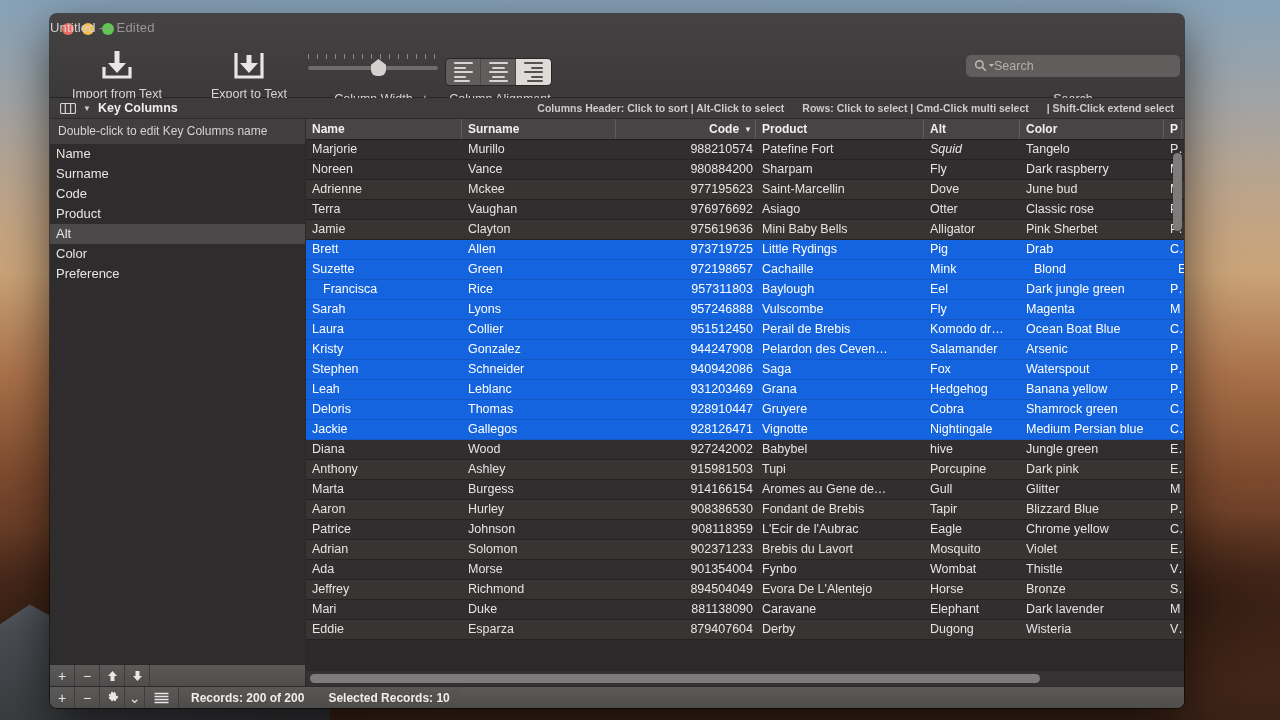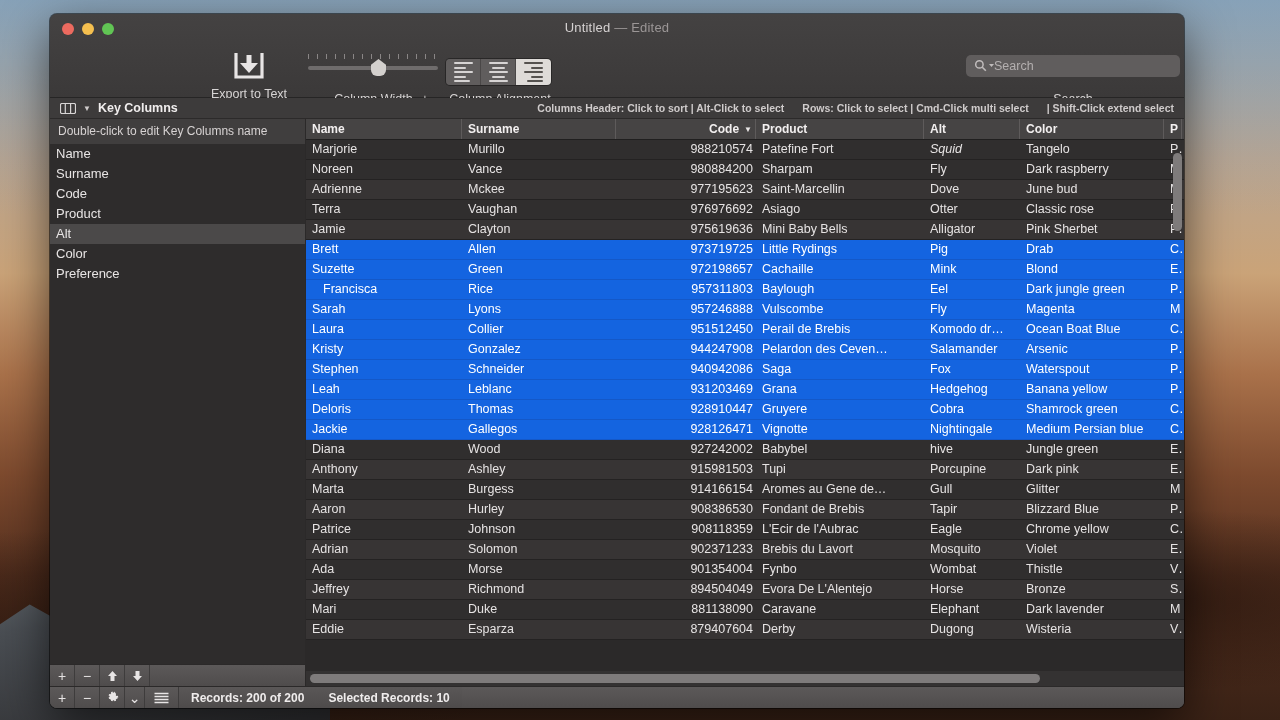--- a/index.html
+++ b/index.html
@@ -41,21 +41,21 @@
     background: linear-gradient(180deg,#444242 0%, #3b3939 100%);
     border-bottom: 1px solid #262525;
   }
   .traffic { position:absolute; left:12px; top:9px; display:flex; gap:8px; }
   .tl { width: 12px; height: 12px; border-radius: 50%; }
   .tl.red { background:#ec6a5f; }
   .tl.yellow { background:#f5bf4f; }
   .tl.green { background:#61c554; }
 
   #window-title {
-    position:absolute; left:0; right:0; top:6px; text-align:center;
+    position:absolute; left:0; right:0; top:6px; 
     font-size: 13px; color:#d6d2d2; letter-spacing:.2px;
   }
   #window-title .dim { color:#9b9696; }
 
   .tb-item {
     position:absolute; text-align:center; color:#d8d5d5; font-size:12.5px;
   }
   .tb-icon { display:block; height:38px; }
   .tb-label { display:block; margin-top:2px; white-space:nowrap; }
 
@@ -209,20 +209,30 @@
       <span class="tl yellow"></span>
       <span class="tl green"></span>
     </div>
 
     <div id="window-title">
       <span>Untitled</span>
       <span class="dim">—</span>
       <span class="dim">Edited</span>
     </div>
 
+    <div class="tb-item" id="import-item">
+      <span class="tb-icon">
+        <svg width="44" height="38" viewBox="0 0 44 38">
+          <path d="M22 4 v14" stroke="#e8e5e5" stroke-width="5" fill="none"></path>
+          <path d="M13 16 L22 26 L31 16 Z" fill="#e8e5e5"></path>
+          <path d="M9 20 v10 h26 v-10" stroke="#e8e5e5" stroke-width="3.2" fill="none"></path>
+        </svg>
+      </span>
+      <span class="tb-label">Import from Text</span>
+    </div>
 
     <div class="tb-item" id="export-item">
       <span class="tb-icon">
         <svg width="44" height="38" viewBox="0 0 44 38">
           <path d="M22 8 v10" stroke="#e8e5e5" stroke-width="5" fill="none"></path>
           <path d="M13 16 L22 26 L31 16 Z" fill="#e8e5e5"></path>
           <path d="M9 6 v24 h26 v-24" stroke="#e8e5e5" stroke-width="3.2" fill="none"></path>
         </svg>
       </span>
       <span class="tb-label">Export to Text</span>
@@ -432,21 +442,21 @@
               <div class="cell" style="width: 96px; flex: 0 0 96px;">Pig</div>
               <div class="cell" style="width: 144px; flex: 0 0 144px;">Drab</div>
               <div class="cell" style="width: 18px; flex: 0 0 18px;">C</div>
             </div>
             <div class="row selected">
               <div class="cell" style="width: 156px; flex: 0 0 156px;">Suzette</div>
               <div class="cell" style="width: 154px; flex: 0 0 154px;">Green</div>
               <div class="cell num" style="width: 140px; flex: 0 0 140px;">972198657</div>
               <div class="cell" style="width: 168px; flex: 0 0 168px;">Cachaille</div>
               <div class="cell" style="width: 96px; flex: 0 0 96px;">Mink</div>
-              <div class="cell" style="width: 144px; flex: 0 0 144px;">Blond</div>
+              <div class="cell" style="width: 144px; flex: 0 0 144px; margin-left: 8px;">Blond</div>
               <div class="cell" style="width: 18px; flex: 0 0 18px;">E</div>
             </div>
             <div class="row selected">
               <div class="cell" style="width: 156px; flex: 0 0 156px; padding-left: 17px;">Francisca</div>
               <div class="cell" style="width: 154px; flex: 0 0 154px;">Rice</div>
               <div class="cell num" style="width: 140px; flex: 0 0 140px;">957311803</div>
               <div class="cell" style="width: 168px; flex: 0 0 168px;">Baylough</div>
               <div class="cell" style="width: 96px; flex: 0 0 96px;">Eel</div>
               <div class="cell" style="width: 144px; flex: 0 0 144px;">Dark jungle green</div>
               <div class="cell" style="width: 18px; flex: 0 0 18px;">P</div>

